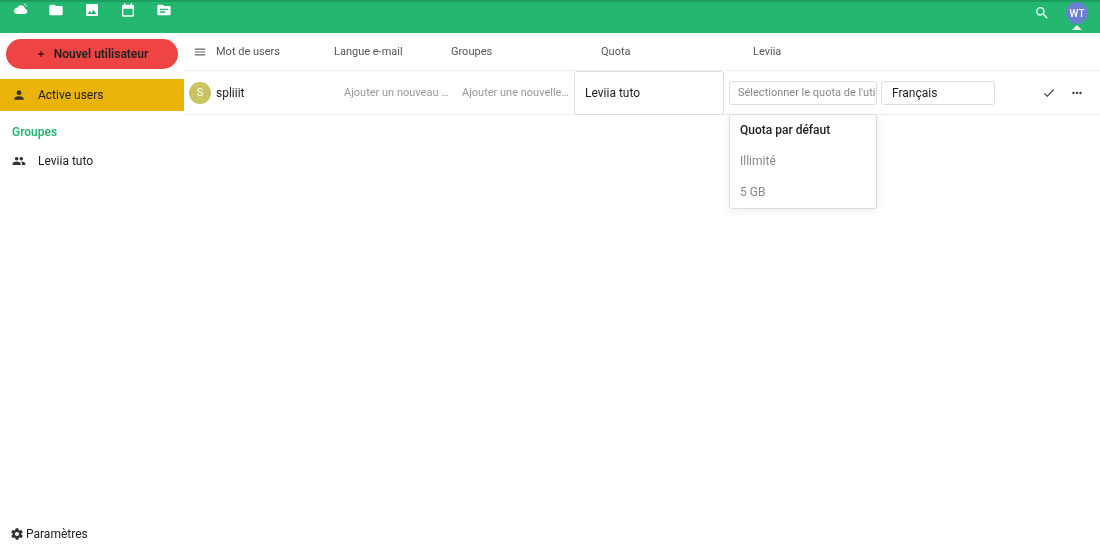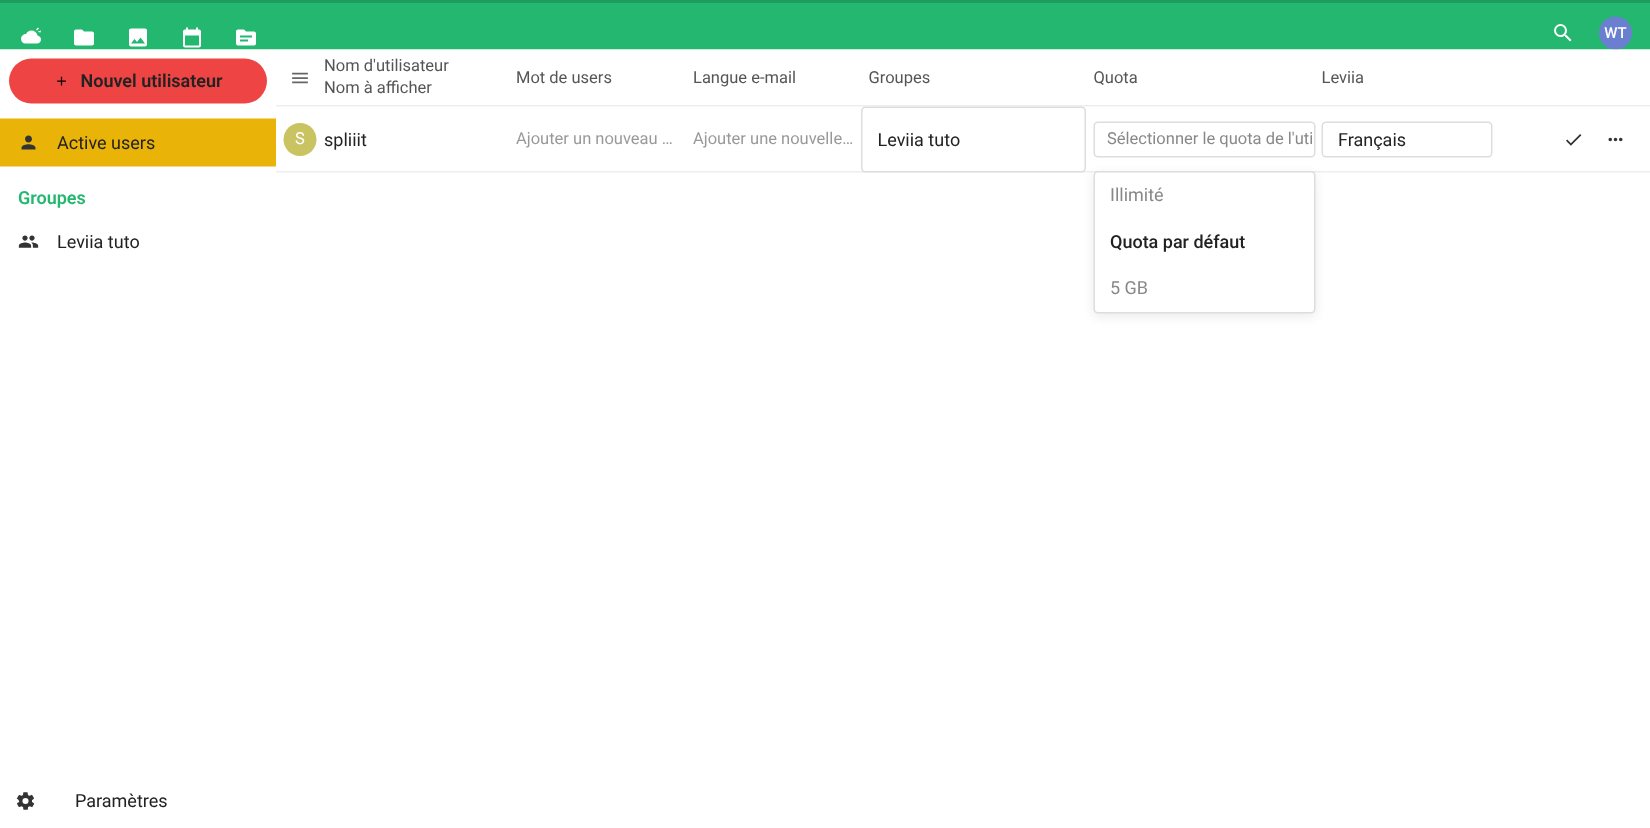--- a/index.html
+++ b/index.html
@@ -1,38 +1,38 @@
 <!DOCTYPE html>
 <html><head>
 <meta charset="utf-8">
 <style>
 * { margin: 0; padding: 0; box-sizing: border-box; font-family: -apple-system, BlinkMacSystemFont, "Segoe UI", Roboto, sans-serif; }
 body { width: 1100px; height: 552px; overflow: hidden; background: #fff; }
 
-.topbar { height: 33px; background: #24b770; border-top: 2px solid #1a9d5e; display: flex; align-items: flex-end; padding: 0 12px; }
+.topbar { height: 33px; background: #24b770; border-top: 2px solid #1a9d5e; display: flex; align-items: flex-start; padding: 0 12px; }
 .topbar-left { display: flex; align-items: center; gap: 20px; }
 .logo { width: 22px; height: 22px; position: relative; }
 .logo svg { display: block; }
 .nav-icon { width: 16px; height: 16px; display: flex; align-items: center; justify-content: center; cursor: pointer; }
 .nav-icon svg { fill: #fff; }
 .topbar-right { margin-left: auto; display: flex; align-items: center; gap: 16px; }
 .avatar { width: 22px; height: 22px; border-radius: 50%; background: #6b7fd1; color: #fff; font-size: 10px; font-weight: 500; display: flex; align-items: center; justify-content: center; cursor: pointer; position: relative; }
 .avatar::after { content: ''; position: absolute; bottom: -6px; left: 50%; transform: translateX(-50%); border: 5px solid transparent; border-bottom-color: #eee; }
 
 .layout { display: flex; height: 519px; }
 
 .sidebar { width: 184px; background: #fff; display: flex; flex-direction: column; padding-top: 6px; }
 .new-user-btn { margin: 0 6px 10px 6px; height: 30px; background: #ef4444; border: none; border-radius: 16px; display: flex; align-items: center; justify-content: center; gap: 8px; font-size: 12px; font-weight: 600; cursor: pointer; color: #222; }
 .new-user-btn svg { width: 10px; height: 10px; }
 .sidebar-item { height: 32px; display: flex; align-items: center; padding: 0 12px; gap: 12px; font-size: 12px; cursor: pointer; color: #222; }
 .sidebar-item.active { background: #eab308; }
 .sidebar-item svg { width: 14px; height: 14px; fill: #333; }
 .sidebar-section { padding: 14px 12px 6px 12px; font-size: 12px; font-weight: 600; color: #24b770; }
 .sidebar-spacer { flex: 1; }
-.sidebar-footer { height: 36px; display: flex; align-items: center; padding: 0 10px; gap: 26px; font-size: 12px; cursor: pointer; color: #222; }
+.sidebar-footer { height: 36px; display: flex; align-items: center; padding: 0 10px; gap: 2px; font-size: 12px; cursor: pointer; color: #222; }
 .sidebar-footer svg { width: 14px; height: 14px; fill: #333; }
 
 .main { flex: 1; background: #fff; position: relative; }
 .table-header { height: 38px; display: flex; align-items: center; border-bottom: 1px solid #eee; font-size: 11px; color: #555; }
 .col-toggle { width: 32px; display: flex; justify-content: center; cursor: pointer; }
 .col-toggle svg { width: 14px; height: 14px; fill: #666; }
 .col-username { width: 128px; padding-right: 8px; line-height: 1.3; }
 .col-password { width: 118px; }
 .col-email { width: 117px; }
 .col-groups { width: 150px; }
@@ -136,24 +136,20 @@
     </div>
   </div>
 
   <div class="main">
     <div class="table-header">
       <div class="col-toggle">
         <svg viewBox="0 0 24 24">
             <path d="M3 18h18v-2H3v2zm0-5h18v-2H3v2zm0-7v2h18V6H3z"></path>
           </svg>
       </div>
-      <div class="col-username">
-        <div>Nom d'utilisateur</div>
-        <div>Nom à afficher</div>
-      </div>
       <div class="col-password">Mot de users</div>
       <div class="col-email">Langue e-mail</div>
       <div class="col-groups">Groupes</div>
       <div class="col-quota">Quota</div>
       <div class="col-lang">Leviia</div>
     </div>
 
     <div class="table-row">
       <div class="row-avatar-cell">
         <div class="row-avatar">S</div>
@@ -165,22 +161,22 @@
         <div class="groups-box">
           <span>Leviia tuto</span>
         </div>
       </div>
       <div class="row-quota">
         <div class="quota-field">
           <span>Sélectionner le quota de l'utilisateur</span>
         </div>
         <div class="quota-dropdown">
           <div class="quota-scroll">
+            <div class="quota-option selected">Quota par défaut</div>
             <div class="quota-option">Illimité</div>
-            <div class="quota-option selected">Quota par défaut</div>
             <div class="quota-option">5 GB</div>
           </div>
         </div>
       </div>
       <div class="row-lang">
         <div class="lang-field">
           <span>Français</span>
         </div>
       </div>
       <div class="row-actions">

